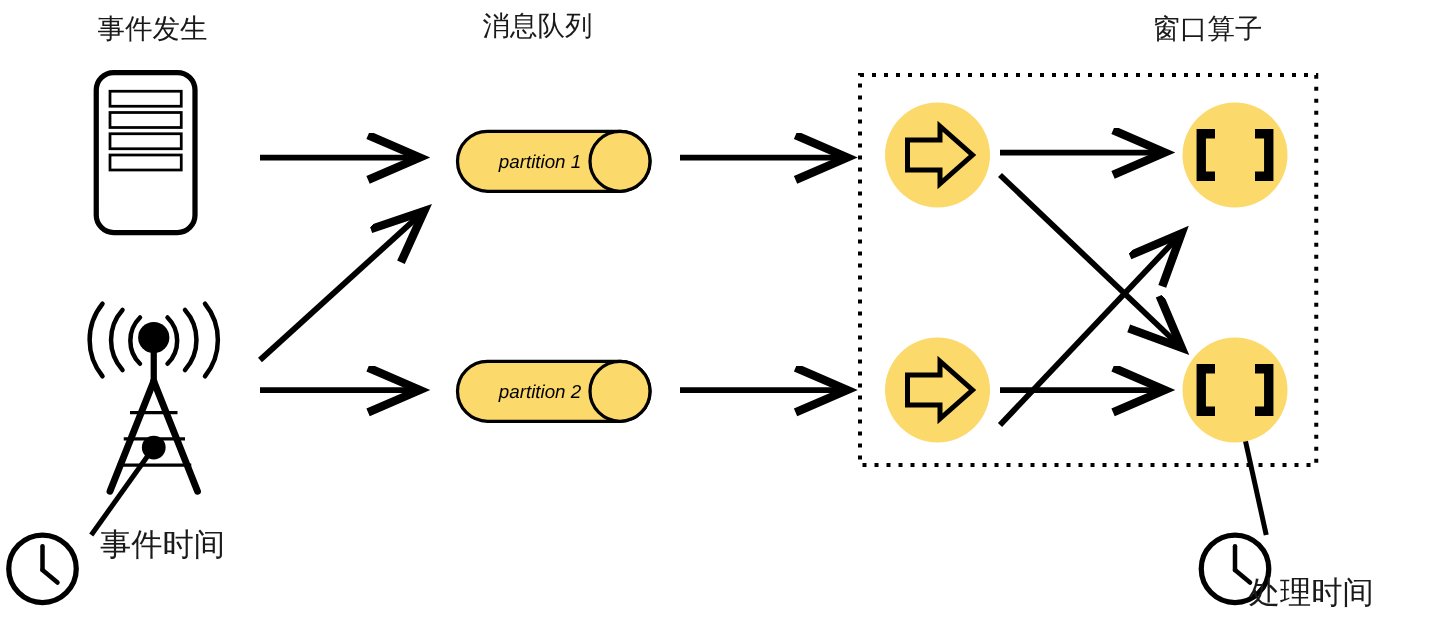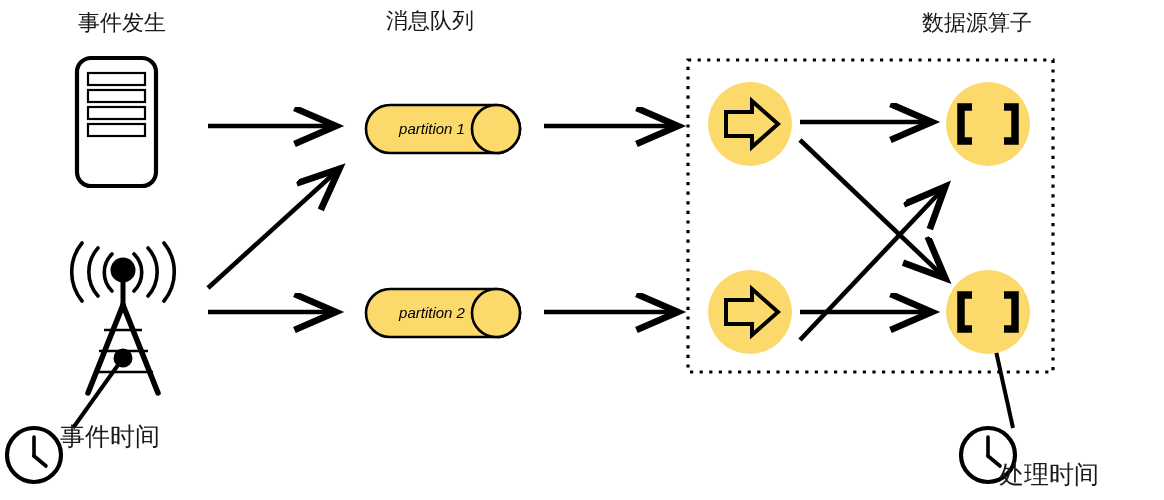--- a/index.html
+++ b/index.html
@@ -156,18 +156,18 @@
       <circle cx="988" cy="312" r="42" fill="#FCD96B"></circle>
       <g>
         <path d="M 972,295 L 961,295 L 961,329 L 972,329" fill="none" stroke="#000000" stroke-width="7.5" stroke-linejoin="miter"></path>
         <path d="M 1004,295 L 1015,295 L 1015,329 L 1004,329" fill="none" stroke="#000000" stroke-width="7.5" stroke-linejoin="miter"></path>
       </g>
     </g>
   </svg>
 
   <div class="col-label" style="left:78px; top:12px;">事件发生</div>
   <div class="col-label" style="left:386px; top:12px;font-family:Liberation Mono, monospace;">消息队列</div>
-  <div class="col-label" style="left:922px; top:12px;">数据源算子</div>
+  <div class="col-label" style="left:922px; top:12px;">窗口算子</div>
 
-  <div class="time-label" style="left:60px; top:424px;">事件时间</div>
+  <div class="time-label" style="left:80px; top:424px;">事件时间</div>
   <div class="time-label" style="left:999px; top:462px;">处理时间</div>
 
 </div>
 
 </body></html>

